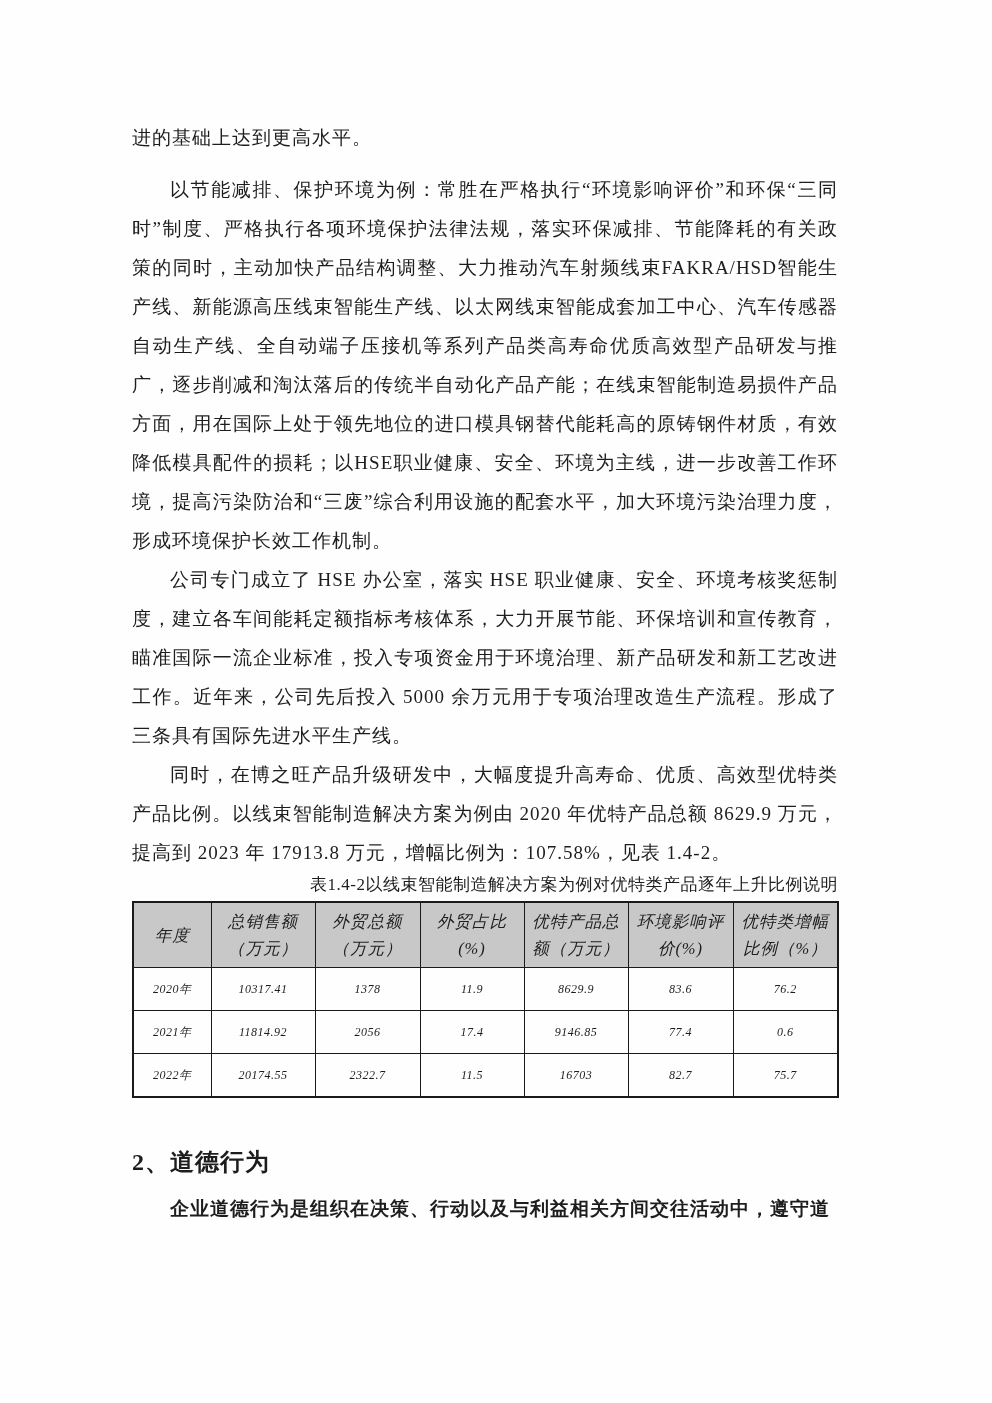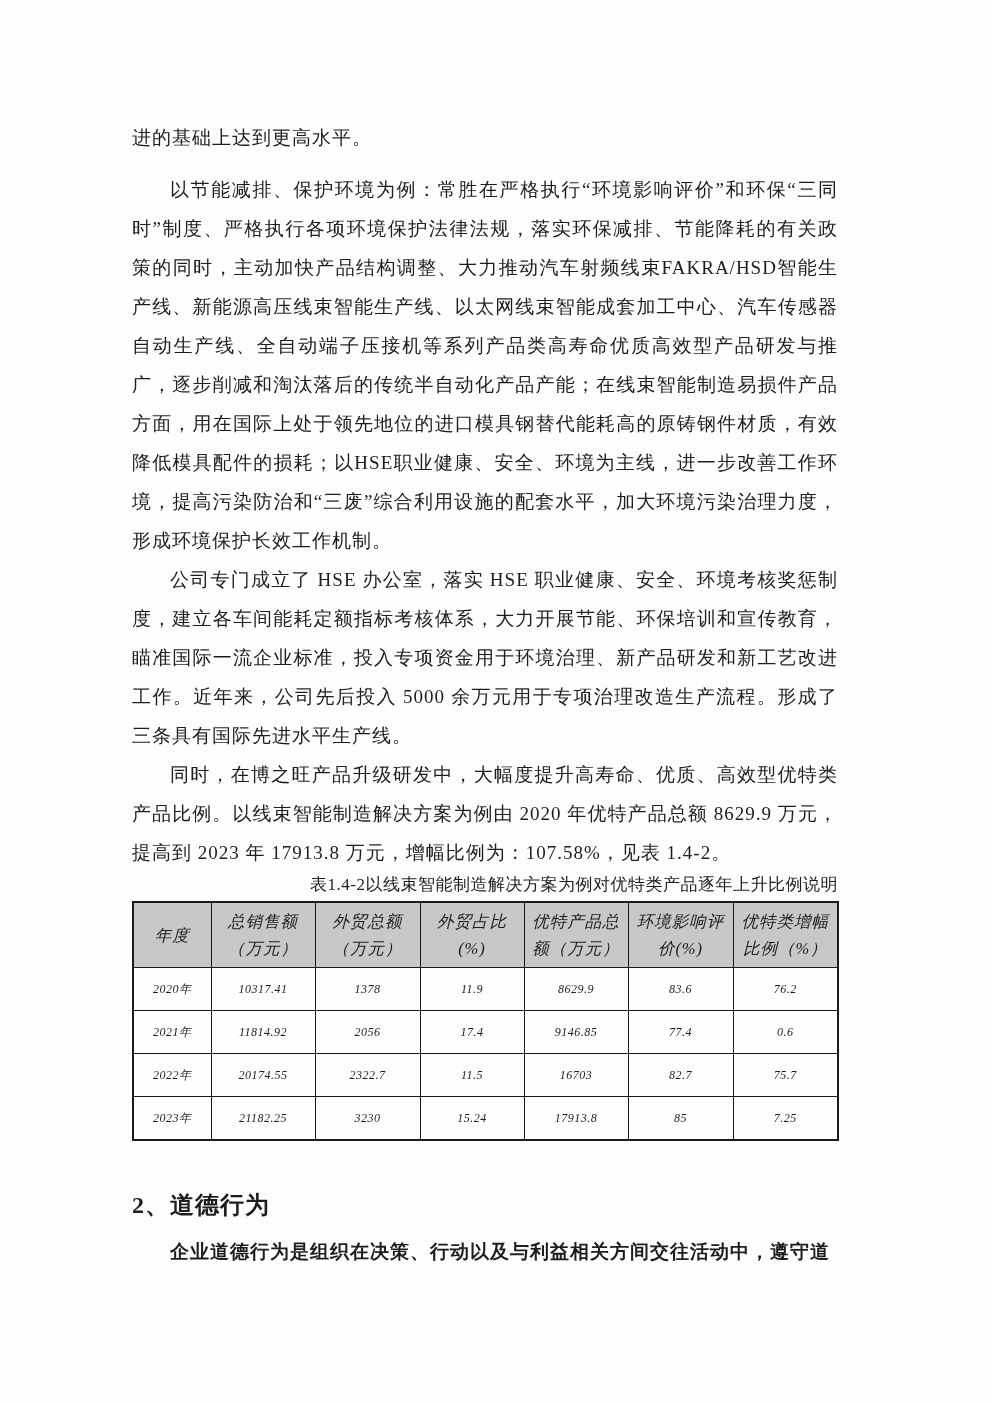--- a/index.html
+++ b/index.html
@@ -142,29 +142,20 @@
         </tr>
         <tr>
           <td>2022年</td>
           <td>20174.55</td>
           <td>2322.7</td>
           <td>11.5</td>
           <td>16703</td>
           <td>82.7</td>
           <td>75.7</td>
         </tr>
-        <tr>
-          <td>2023年</td>
-          <td>21182.25</td>
-          <td>3230</td>
-          <td>15.24</td>
-          <td>17913.8</td>
-          <td>85</td>
-          <td>7.25</td>
-        </tr>
       </tbody>
     </table>
 
     <h2 class="section-heading">2、道德行为</h2>
 
     <p class="body-text indent">企业道德行为是组织在决策、行动以及与利益相关方间交往活动中，遵守道</p>
 
   </div>
 </div>
 

